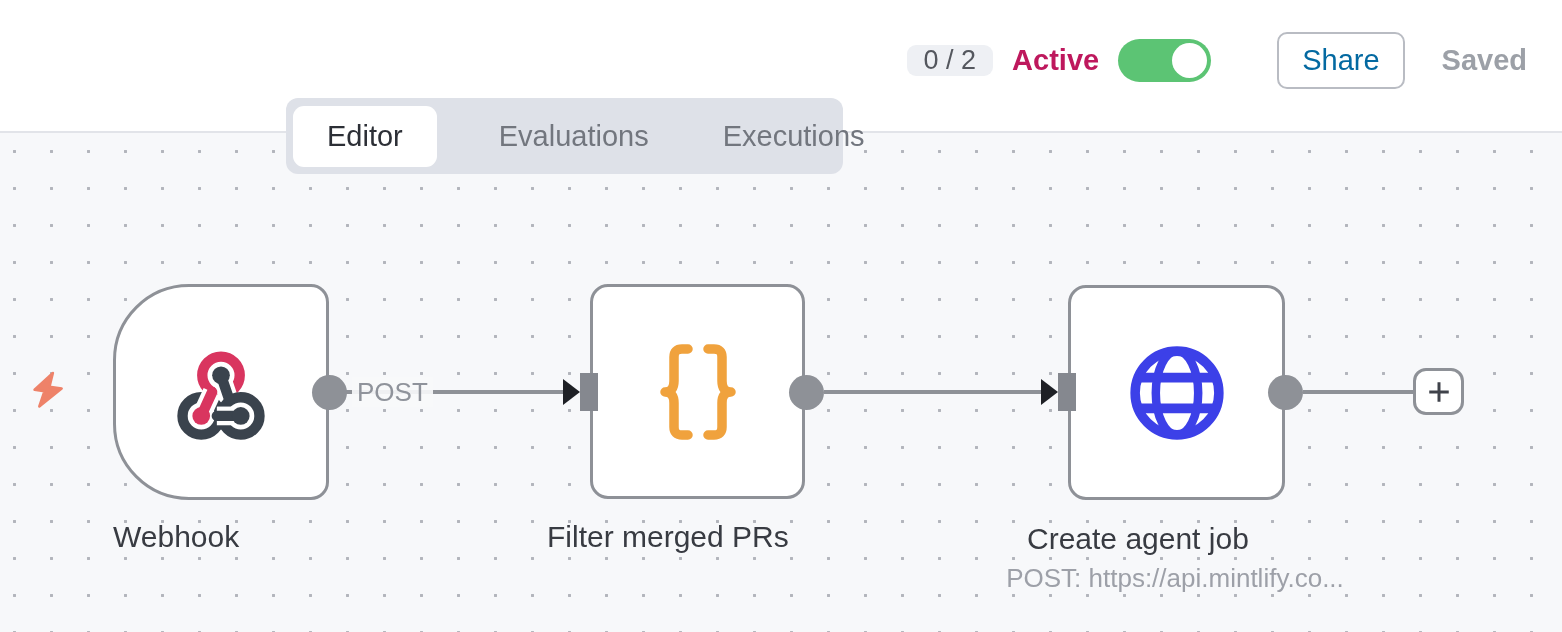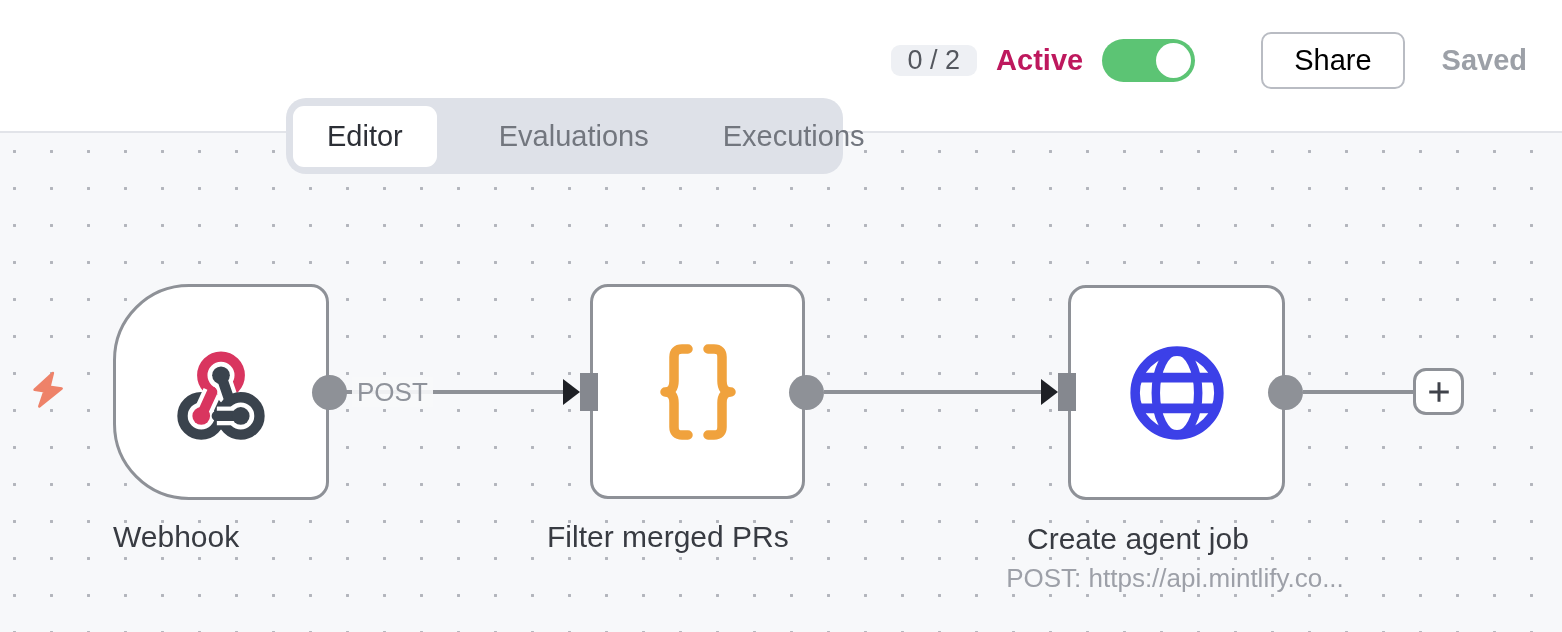--- a/index.html
+++ b/index.html
@@ -32,28 +32,28 @@
   .toggle {
     margin-left:19px; width:93px; height:43px; border-radius:22px;
     background:#5cc474; position:relative; cursor:pointer;
   }
   .toggle-knob {
     position:absolute; top:4px; right:4px; width:35px; height:35px;
     border-radius:50%; background:#ffffff;
   }
   .share-btn {
     margin-left:66px; background:#ffffff; border:2px solid #b9bcc3; border-radius:10px;
-    color:#000000; font-size:29px; padding:12px 31px; line-height:1; cursor:pointer;
+    color:#0369a1; font-size:29px; padding:12px 23px; line-height:1; cursor:pointer;
     font-family:inherit;
   }
   .saved-label { color:#9ca0a7; font-size:29px; font-weight:600; margin-left:37px; }
   
   .tabs {
     position:absolute; left:286px; top:98px; width:557px; height:76px;
-    background:#dee1e8; border-radius:20px;
+    background:#dee1e8; border-radius:12px;
     display:flex; align-items:center; padding:0 7px; z-index:5;
   }
   .tab { font-size:29px; color:#72767e; padding:14px 30px; border-radius:11px; cursor:pointer; white-space:nowrap; }
   .tab.active { background:#ffffff; color:#2c2f36; margin-right:18px; padding:14px 34px; }
   .tab + .tab { margin-left:14px; }
   
   .node {
     position:absolute; background:#ffffff; border:3.5px solid #8e9197; z-index:2;
     display:flex; align-items:center; justify-content:center;
   }

